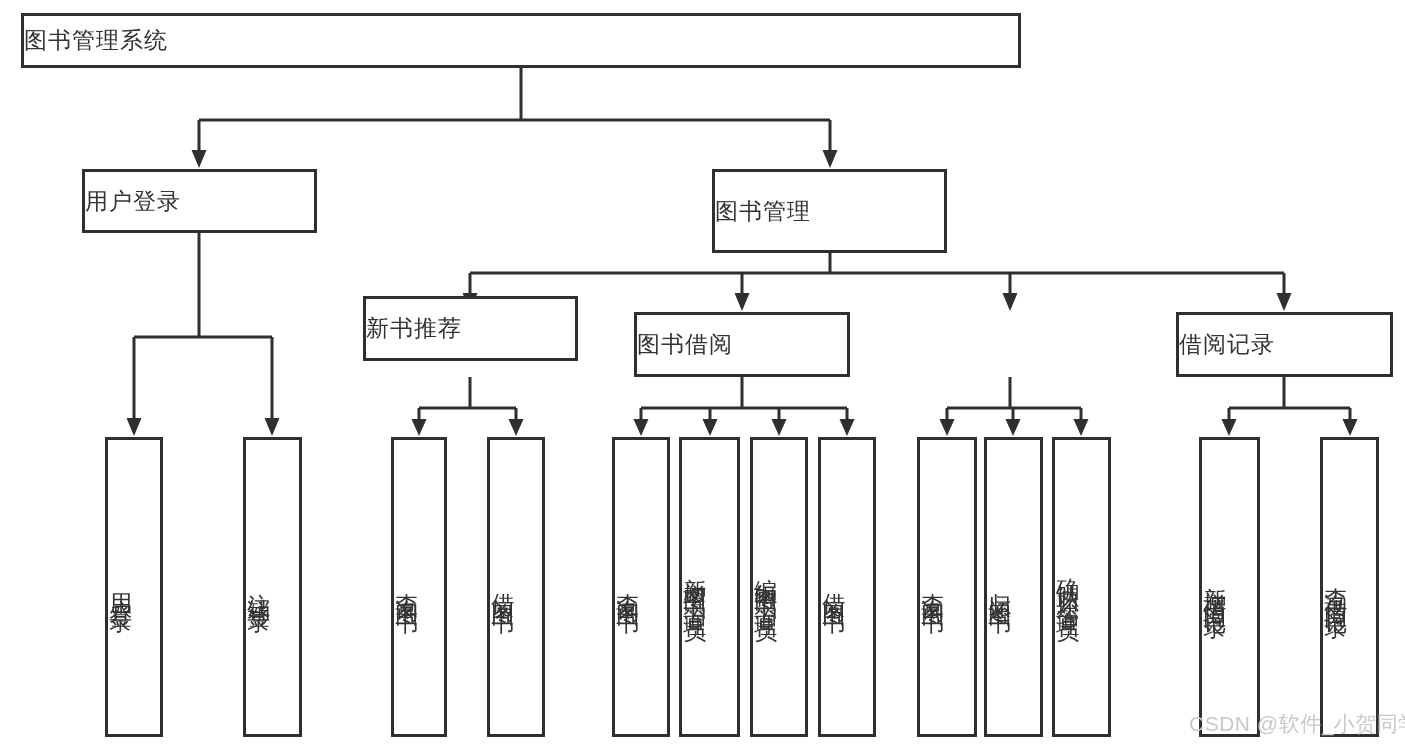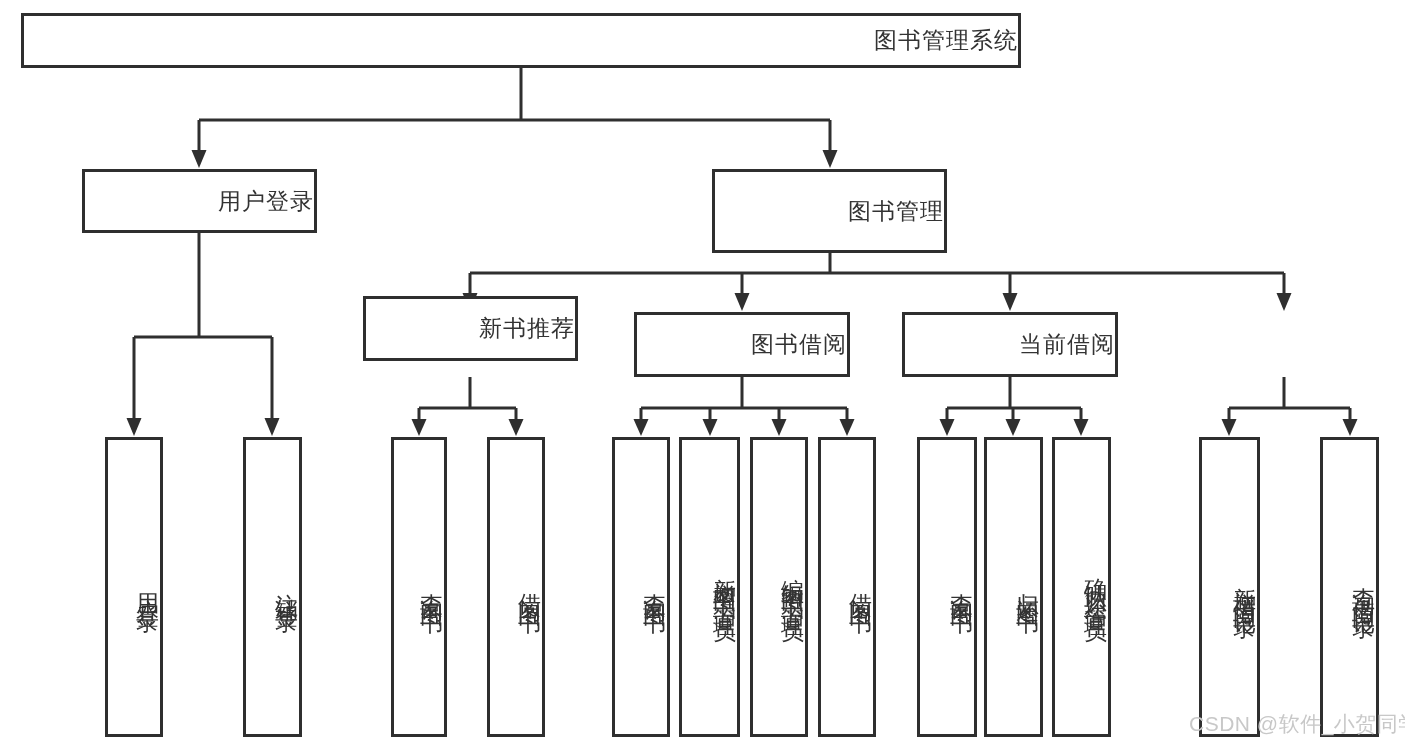--- a/index.html
+++ b/index.html
@@ -9,21 +9,21 @@
     background:#ffffff;
     font-family:"Liberation Sans","DejaVu Sans",sans-serif;
     overflow:hidden;
   }
   #wires{position:absolute;left:0;top:0;pointer-events:none;}
   .box{
     position:absolute;
     box-sizing:border-box;
     background:#ffffff;
     border:3px solid #2f2f2f;
-    display:flex;align-items:center;justify-content:flex-end;
+    display:flex;align-items:center;justify-content:flex-start;
     color:#333333;
     font-size:23px;
     letter-spacing:1px;
     z-index:2;
   }
   .v span{
     writing-mode:vertical-rl;
     text-orientation:mixed;
     letter-spacing:6px;
     line-height:1.1;
@@ -88,22 +88,22 @@
   <div class="box" style="left:712px;top:169px;width:235px;height:84px">
     <span>图书管理</span>
   </div>
 
   <div class="box" style="left:363px;top:296px;width:215px;height:65px">
     <span>新书推荐</span>
   </div>
   <div class="box" style="left:634px;top:312px;width:216px;height:65px">
     <span>图书借阅</span>
   </div>
-  <div class="box" style="left:902px;top:312px;width:216px;height:65px">
-    <span>当前借阅</span>
+  <div class="box" style="left:1176px;top:312px;width:217px;height:65px">
+    <span>借阅记录</span>
   </div>
 
   <div class="box v" style="left:105px;top:437px;width:58px;height:300px">
     <span>用户登录</span>
   </div>
   <div class="box v" style="left:243px;top:437px;width:59px;height:300px">
     <span>注销登录</span>
   </div>
 
   <div class="box v" style="left:391px;top:437px;width:56px;height:300px">

